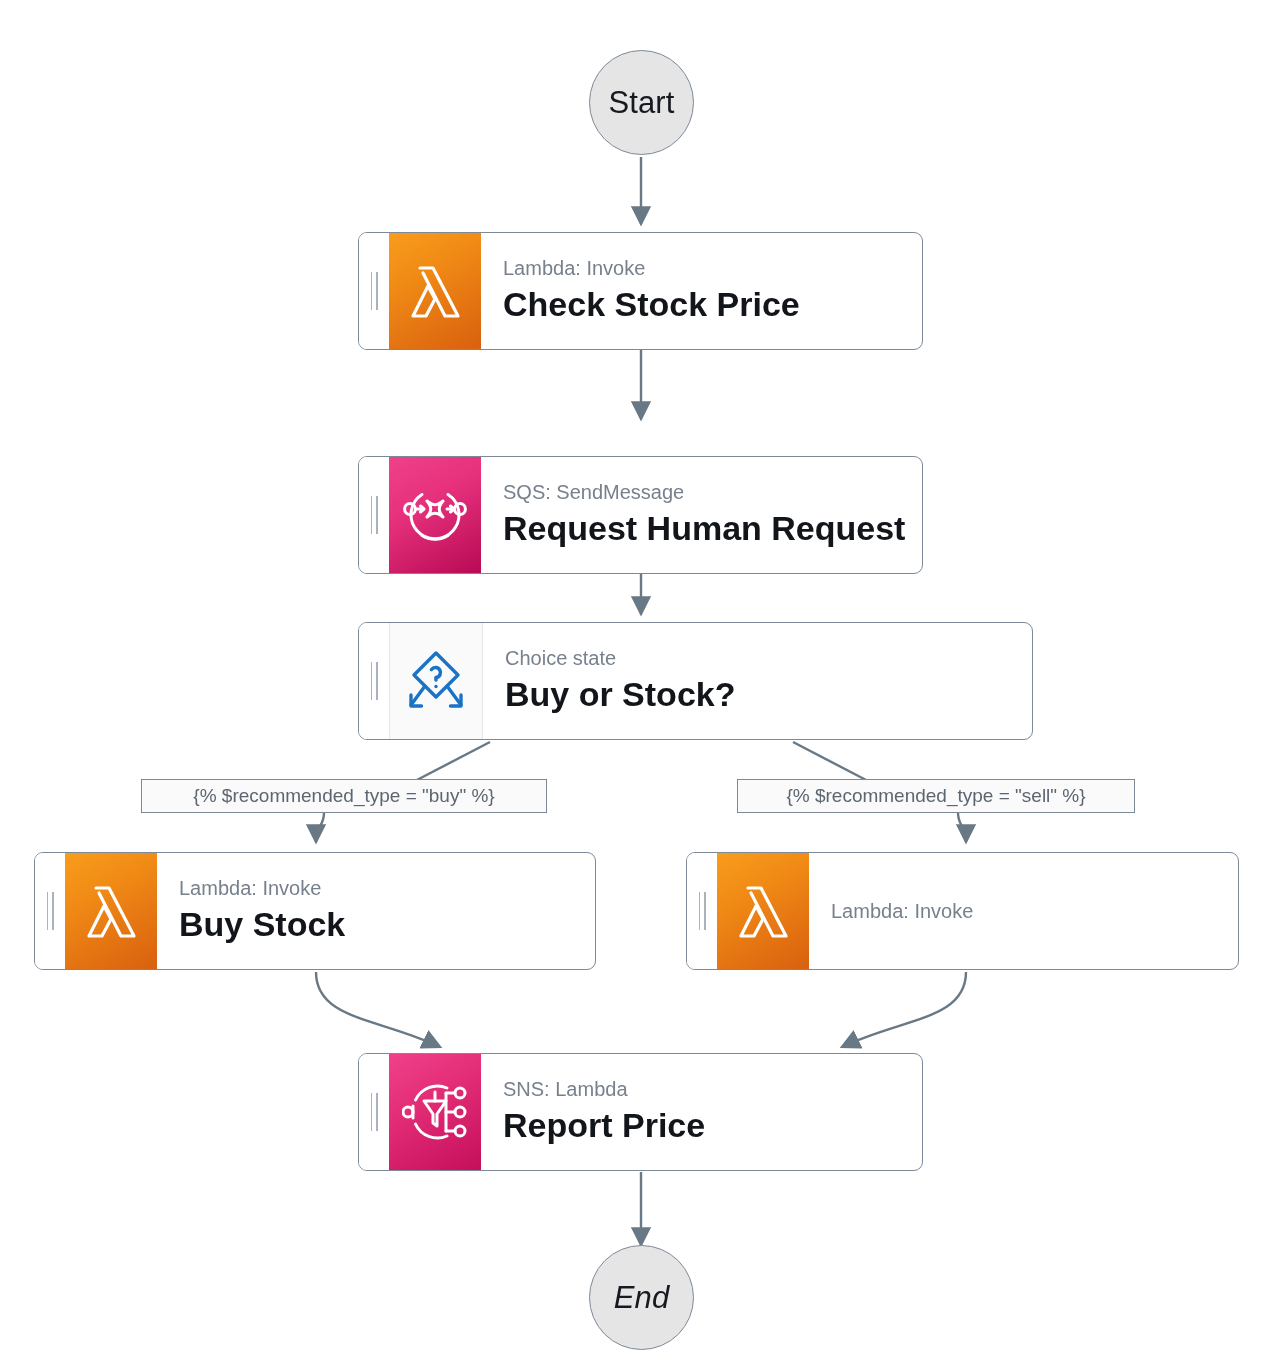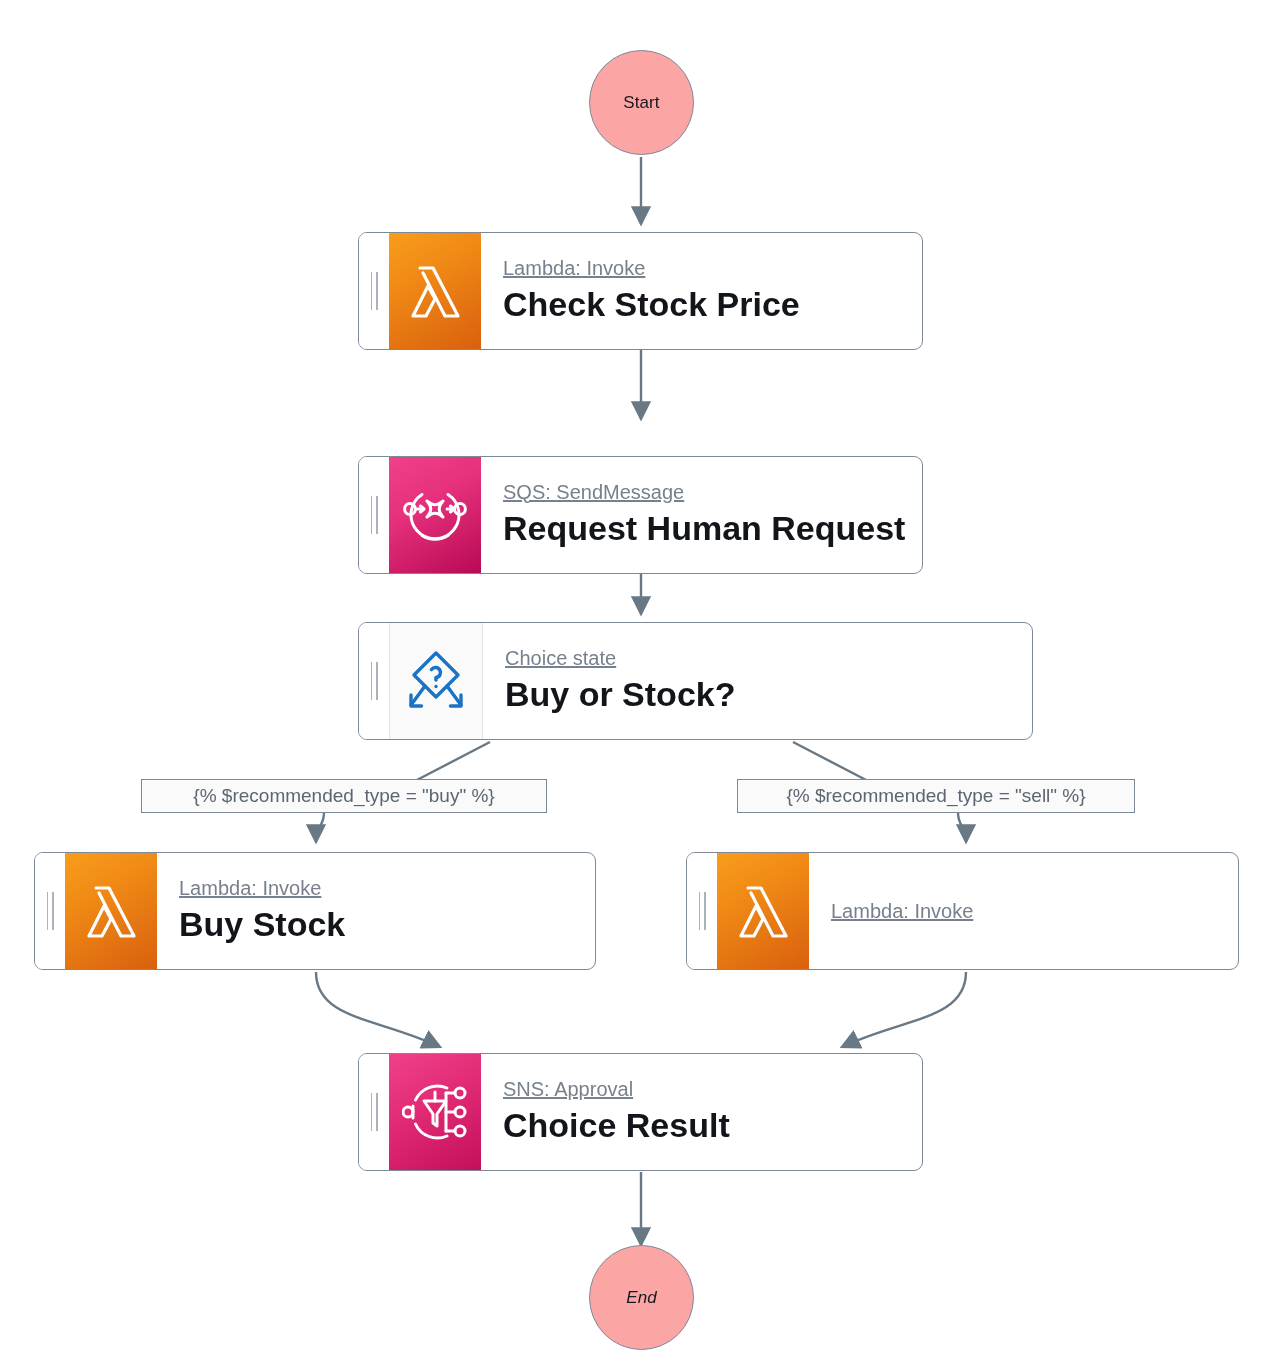--- a/index.html
+++ b/index.html
@@ -24,27 +24,27 @@
     top: 0;
     width: 1274px;
     height: 1372px;
     pointer-events: none;
   }
 
   
   .terminal {
     position: absolute;
     border-radius: 50%;
-    background: #fca5a5;
+    background: #e5e5e5;
     border: 1.5px solid #7d8998;
     box-sizing: border-box;
     display: flex;
     align-items: center;
     justify-content: center;
-    font-size: 17px;
+    font-size: 31px;
     color: #16191f;
     letter-spacing: .1px;
   }
 
   
   .node {
     position: absolute;
     box-sizing: border-box;
     background: #ffffff;
     border: 1.5px solid #7d8998;
@@ -94,21 +94,20 @@
     flex-direction: column;
     justify-content: center;
     padding-left: 22px;
     min-width: 0;
   }
   .subtitle {
     font-size: 20px;
     color: #77818d;
     line-height: 1.22;
     white-space: nowrap;
-    text-decoration: underline;
   }
   .title {
     font-size: 34px;
     color: #12151a;
     font-weight: 600;
     line-height: 1.3;
     margin-top: 2px;
     white-space: nowrap;
   }
 
@@ -286,22 +285,22 @@
         <path d="M 44 13 L 53 13"></path>
         <path d="M 44 32 L 53 32"></path>
         <path d="M 44 51 L 53 51"></path>
         <circle cx="58" cy="13" r="5"></circle>
         <circle cx="58" cy="32" r="5"></circle>
         <circle cx="58" cy="51" r="5"></circle>
         <circle cx="6" cy="32" r="5"></circle>
       </svg>
     </div>
     <div class="labels">
-      <div class="subtitle">SNS: Approval</div>
-      <div class="title">Choice Result</div>
+      <div class="subtitle">SNS: Lambda</div>
+      <div class="title">Report Price</div>
     </div>
   </div>
 
   <div class="terminal" style="left:589px; top:1245px; width:105px; height:105px;font-style:italic;">
     <span>End</span>
   </div>
 
 </div>
 
 </body></html>

